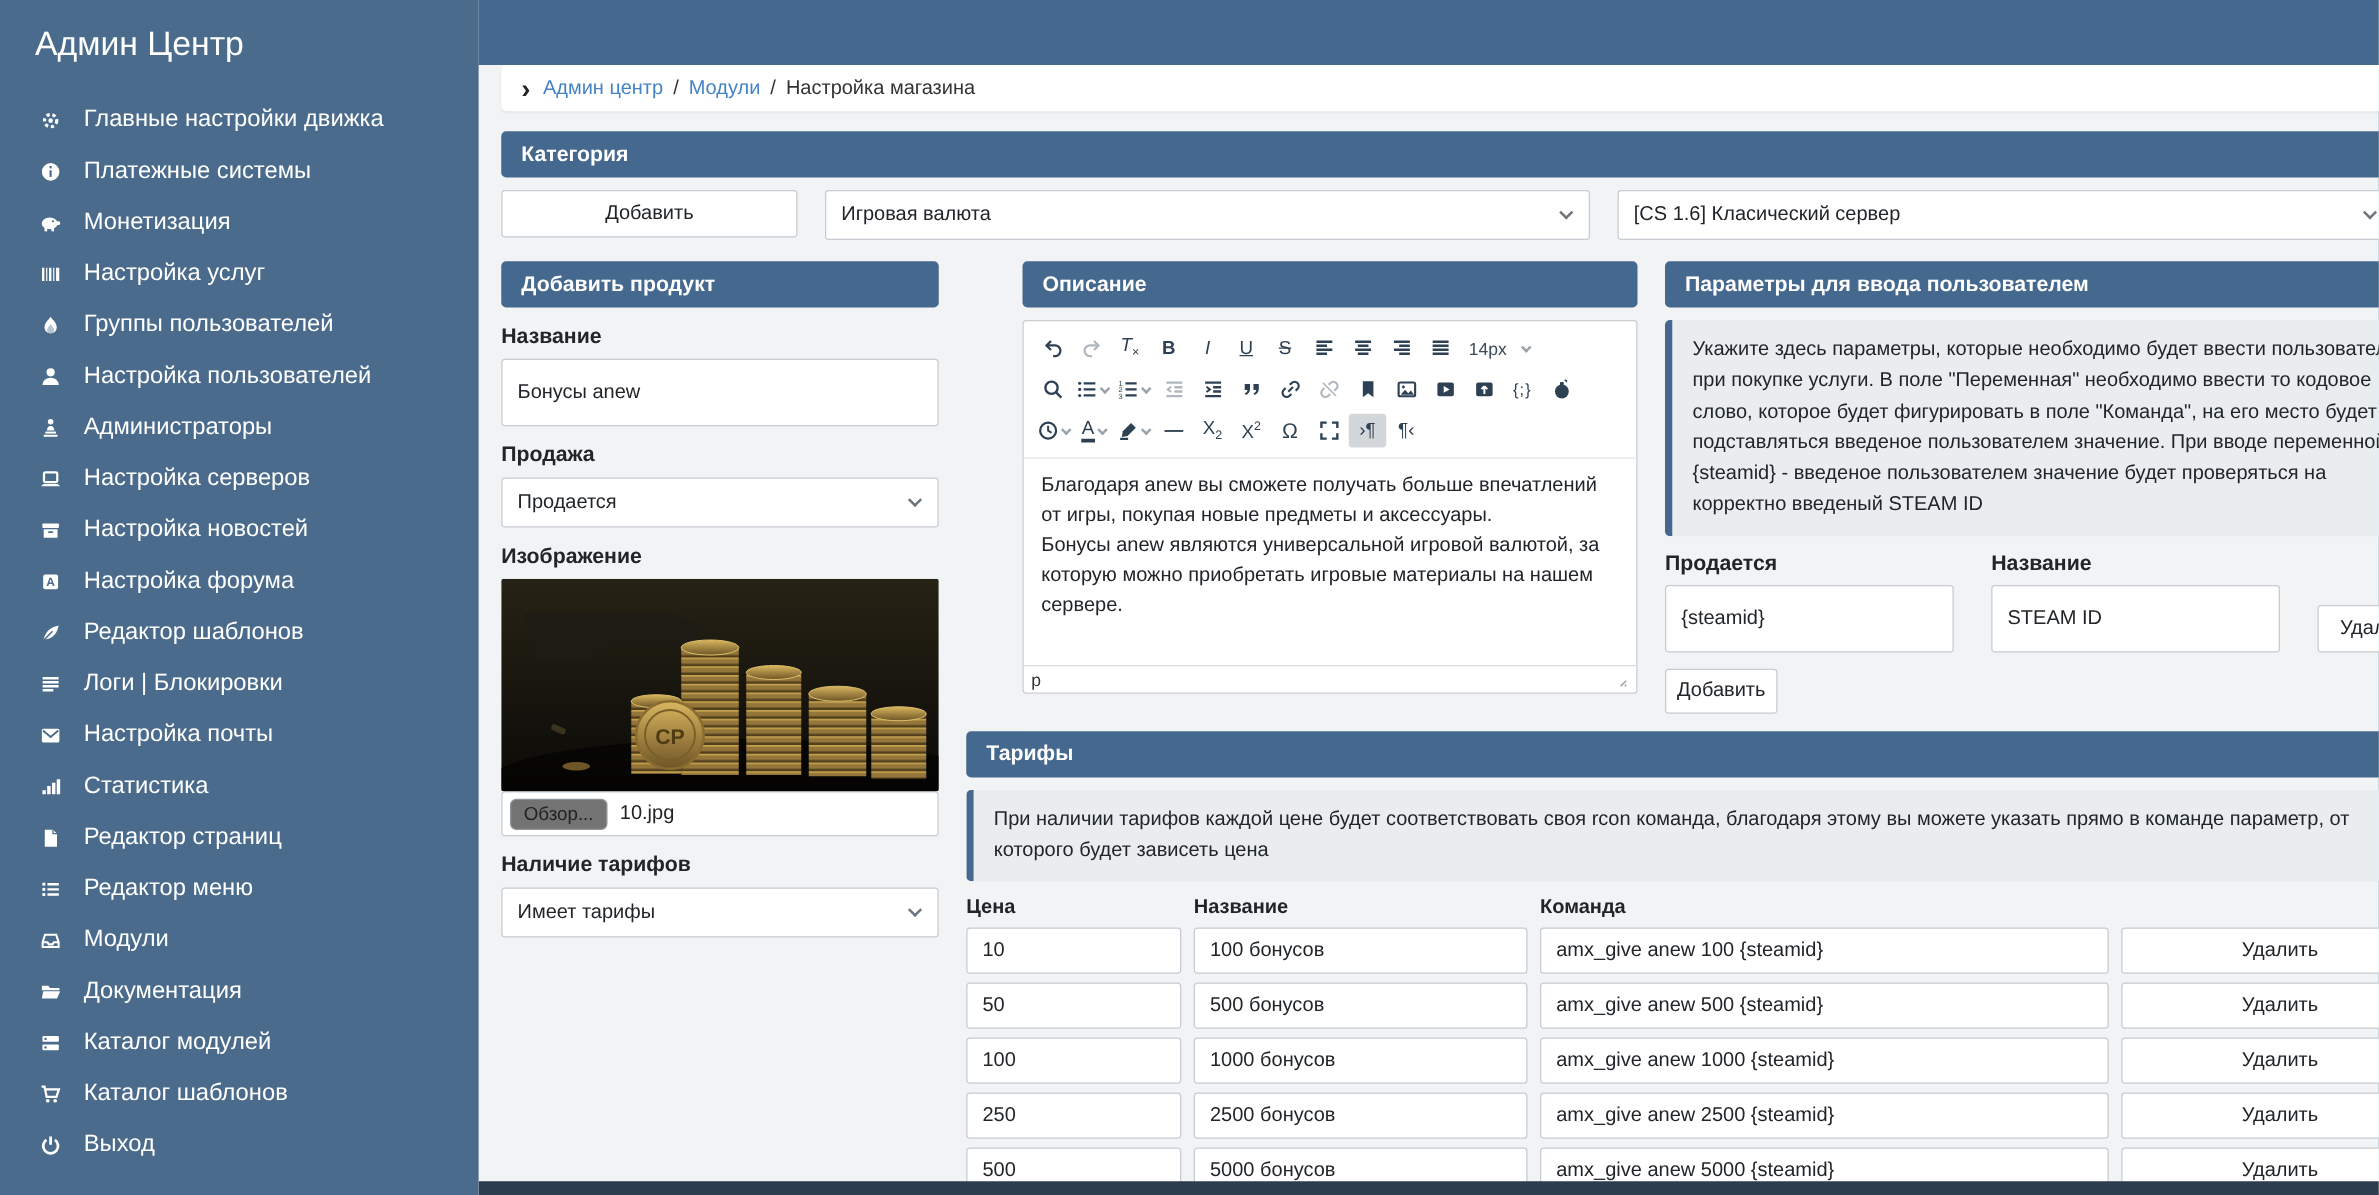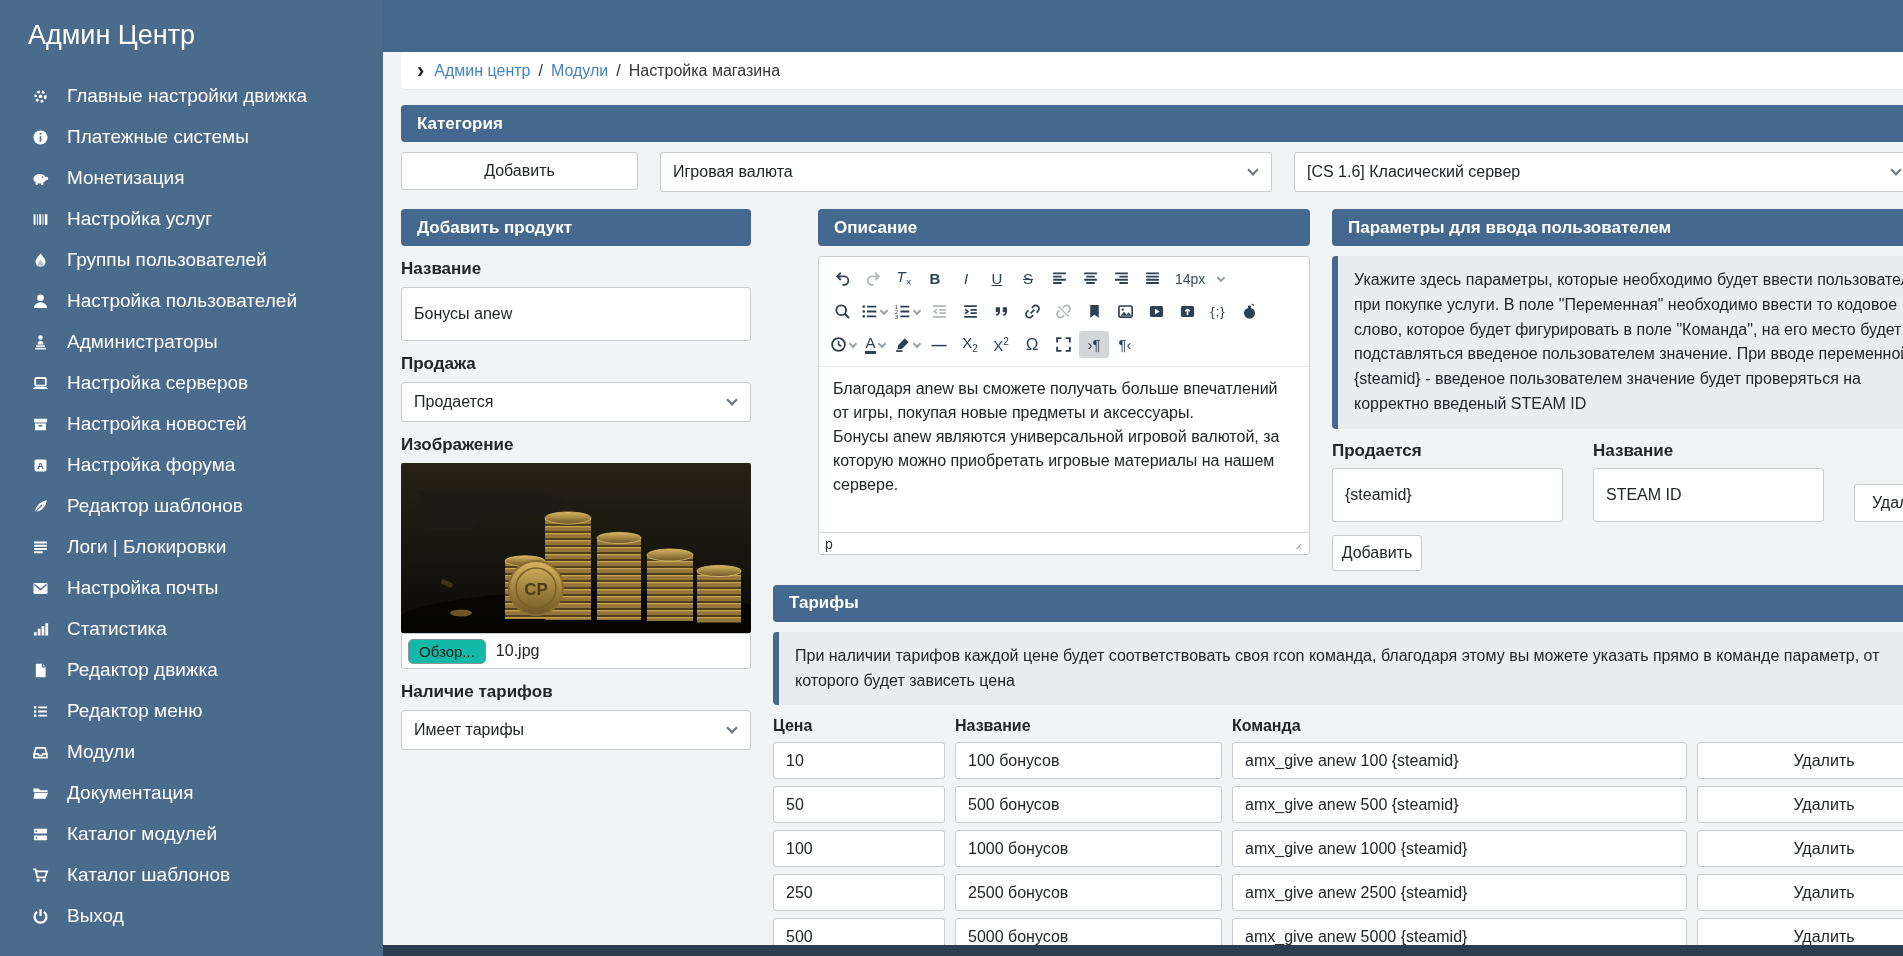--- a/index.html
+++ b/index.html
@@ -53,21 +53,21 @@
   .rest-top{display:flex;gap:22px;align-items:flex-start;}
   .col-desc{width:492px;min-width:492px;margin-left:45px;}
   .col-params{flex:1;}
 
   .field-label{font-weight:700;font-size:17px;margin:13px 0 8px;}
   .input{background:#fff;border:1px solid var(--border);border-radius:3px;height:54px;width:100%;
     padding:0 12px;font-size:16px;color:var(--text);font-family:inherit;}
   .prod-img{display:block;width:100%;border-radius:2px;margin-bottom:0;}
   .filebox{display:flex;align-items:center;gap:10px;background:#fff;border:1px solid var(--border);
     border-radius:3px;padding:4px 6px;height:36px;}
-  .browse{background:#14b8a6;border:1px solid #8d9499;border-radius:5px;padding:3px 10px;font-size:15px;
+  .browse{background:#737373;border:1px solid #8d9499;border-radius:5px;padding:3px 10px;font-size:15px;
     font-family:inherit;cursor:pointer;color:#222;}
   .filename{font-size:16px;color:#222;}
 
   
   .editor{background:#fff;border:1px solid #c9ced3;border-radius:3px;margin-top:10px;}
   .tb{padding:5px 8px;}
   .tb-row{display:flex;align-items:center;gap:1px;padding:3px 0;}
   .tb-btn{min-width:30px;height:27px;display:flex;align-items:center;justify-content:center;
     color:var(--icon);border-radius:3px;cursor:pointer;padding:0 3px;}
   .tb-btn.active{background:#d3d7da;}
@@ -237,21 +237,21 @@
           </span>
           <span class="s-lb">Статистика</span>
         </div>
         <div class="side-item">
           <span class="s-ic">
             <svg viewBox="0 0 16 16" width="17" height="17">
               <path d="M3.6 1.6h6.2l3 3v9.8H3.6z" fill="currentColor"></path>
               <path d="M9.8 1.6v3h3" fill="none" stroke="var(--sidebar)" stroke-width="1"></path>
             </svg>
           </span>
-          <span class="s-lb">Редактор движка</span>
+          <span class="s-lb">Редактор страниц</span>
         </div>
         <div class="side-item">
           <span class="s-ic">
             <svg viewBox="0 0 16 16" width="17" height="17">
               <rect x="1.8" y="3" width="2.2" height="2.2" fill="currentColor"></rect>
               <rect x="1.8" y="6.9" width="2.2" height="2.2" fill="currentColor"></rect>
               <rect x="1.8" y="10.8" width="2.2" height="2.2" fill="currentColor"></rect>
               <path d="M5.6 4.1h8.6M5.6 8h8.6M5.6 11.9h8.6" stroke="currentColor" stroke-width="1.8"></path>
             </svg>
           </span>

